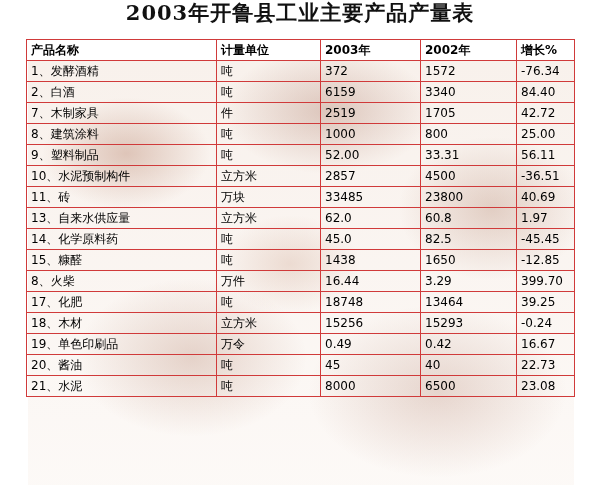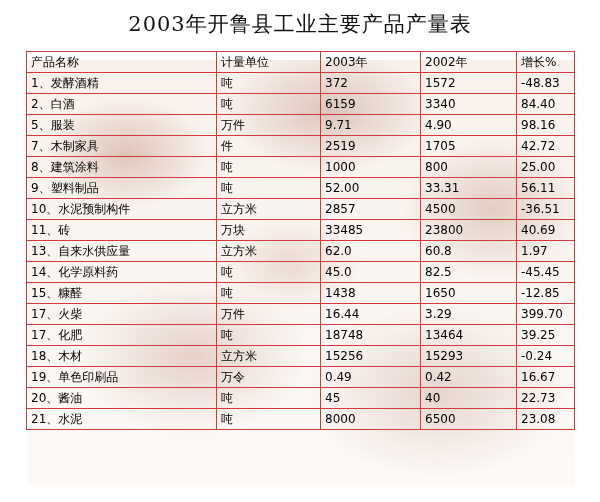--- a/index.html
+++ b/index.html
@@ -30,24 +30,23 @@
       radial-gradient(ellipse 100px 70px at 48% 48%, rgba(170,100,65,0.18), rgba(170,100,65,0) 70%),
       linear-gradient(180deg, rgba(235,215,200,0.35), rgba(245,232,222,0.25));
     z-index: 0;
   }
   .title {
     position: relative;
     z-index: 2;
     text-align: center;
     font-family: "DejaVu Serif", "Liberation Serif", serif;
     font-size: 21px;
-    font-weight: normal;
+    font-weight: bold;
     color: #111111;
     letter-spacing: 1px;
-    padding-top: 12px;
     line-height: 1.2;
   }
   .table-wrap {
     position: relative;
     z-index: 2;
     margin: 14px 26px 0 26px;
   }
   table.report {
     border-collapse: collapse;
     width: 548px;
@@ -59,21 +58,21 @@
     font-size: 12px;
     color: #000000;
     padding: 1px 3px 1px 4px;
     height: 18px;
     line-height: 16px;
     white-space: nowrap;
     overflow: hidden;
     font-family: "DejaVu Sans", "Liberation Sans", sans-serif;
   }
   table.report tr.header td {
-    font-weight: normal;
+    font-weight: bold;
     margin-left: 38px;
   }
   col.c0 { width: 190px; }
   col.c1 { width: 104px; }
   col.c2 { width: 100px; }
   col.c3 { width: 96px; }
   col.c4 { width: 58px; }
 </style>
 </head>
 <body>
@@ -98,35 +97,28 @@
         <td>2003年</td>
         <td>2002年</td>
         <td>增长%</td>
       </tr>
 
       <tr>
         <td>1、发酵酒精</td>
         <td>吨</td>
         <td>372</td>
         <td>1572</td>
-        <td>-48.83</td>
+        <td>-76.34</td>
       </tr>
       <tr>
         <td>2、白酒</td>
         <td>吨</td>
         <td>6159</td>
         <td>3340</td>
         <td>84.40</td>
-      </tr>
-      <tr>
-        <td>5、服装</td>
-        <td>万件</td>
-        <td>9.71</td>
-        <td>4.90</td>
-        <td>98.16</td>
       </tr>
       <tr>
         <td>7、木制家具</td>
         <td>件</td>
         <td>2519</td>
         <td>1705</td>
         <td>42.72</td>
       </tr>
       <tr>
         <td>8、建筑涂料</td>
@@ -171,21 +163,21 @@
         <td>-45.45</td>
       </tr>
       <tr>
         <td>15、糠醛</td>
         <td>吨</td>
         <td>1438</td>
         <td>1650</td>
         <td>-12.85</td>
       </tr>
       <tr>
-        <td>17、火柴</td>
+        <td>8、火柴</td>
         <td>万件</td>
         <td>16.44</td>
         <td>3.29</td>
         <td>399.70</td>
       </tr>
       <tr>
         <td>17、化肥</td>
         <td>吨</td>
         <td>18748</td>
         <td>13464</td>

